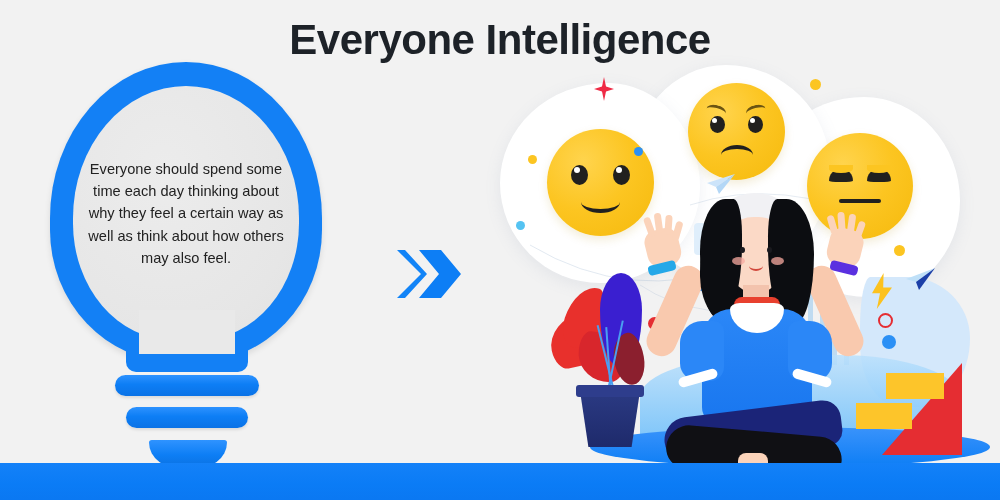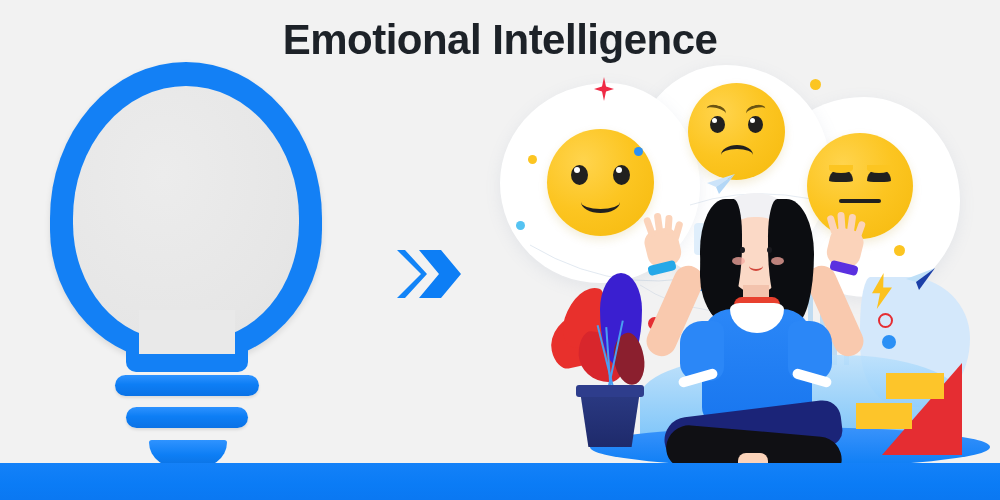--- a/index.html
+++ b/index.html
@@ -247,27 +247,28 @@
   }
   .ring { position: absolute; border-radius: 50%; }
   .chart-bar { position: absolute; background: rgba(150,200,240,0.55); }
   .phone-rect { position: absolute; left: 204px; top: 168px; width: 12px; height: 32px; background: #dfeefb; border-radius: 4px; }
 </style>
 </head>
 <body>
 
 <div id="canvas">
 
-  <div class="title">Emotional Intelligence</div>
+  <div class="title">Everyone Intelligence</div>
 
   <div class="bulb-wrap">
     <div class="bulb-glass"></div>
     <div class="bulb-neck"></div>
     <div class="bulb-inner"></div>
     <div class="bulb-neck-inner"></div>
+    <div class="bulb-text">Everyone should spend some time each day thinking about why they feel a certain way as well as think about how others may also feel.</div>
     <div class="bulb-bar b1"></div>
     <div class="bulb-bar b2"></div>
     <div class="bulb-tip-round"></div>
   </div>
 
   <div class="arrow-group">
     <svg class="chev-outline" width="34" height="52" viewBox="0 0 34 52">
       <path d="M2 2 L26 26 L2 50 L10 50 L32 26 L10 2 Z" fill="#1284f7"></path>
     </svg>
     <svg class="chev-solid" width="46" height="52" viewBox="0 0 46 52">

